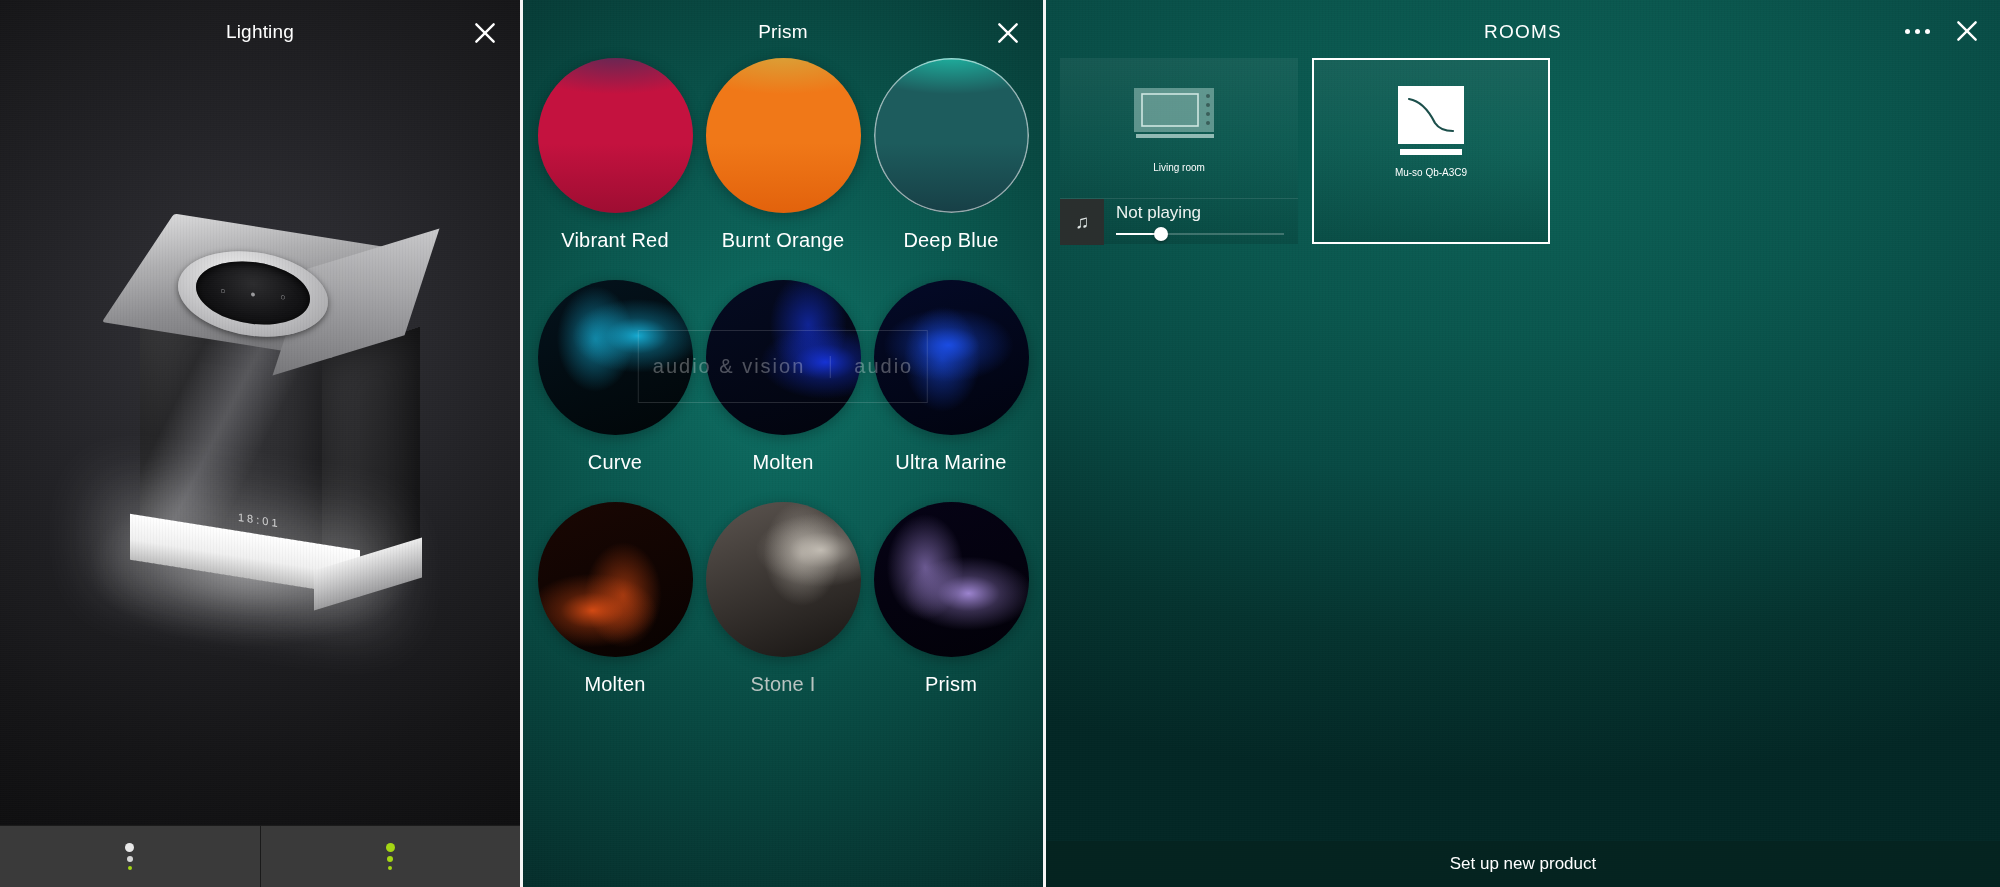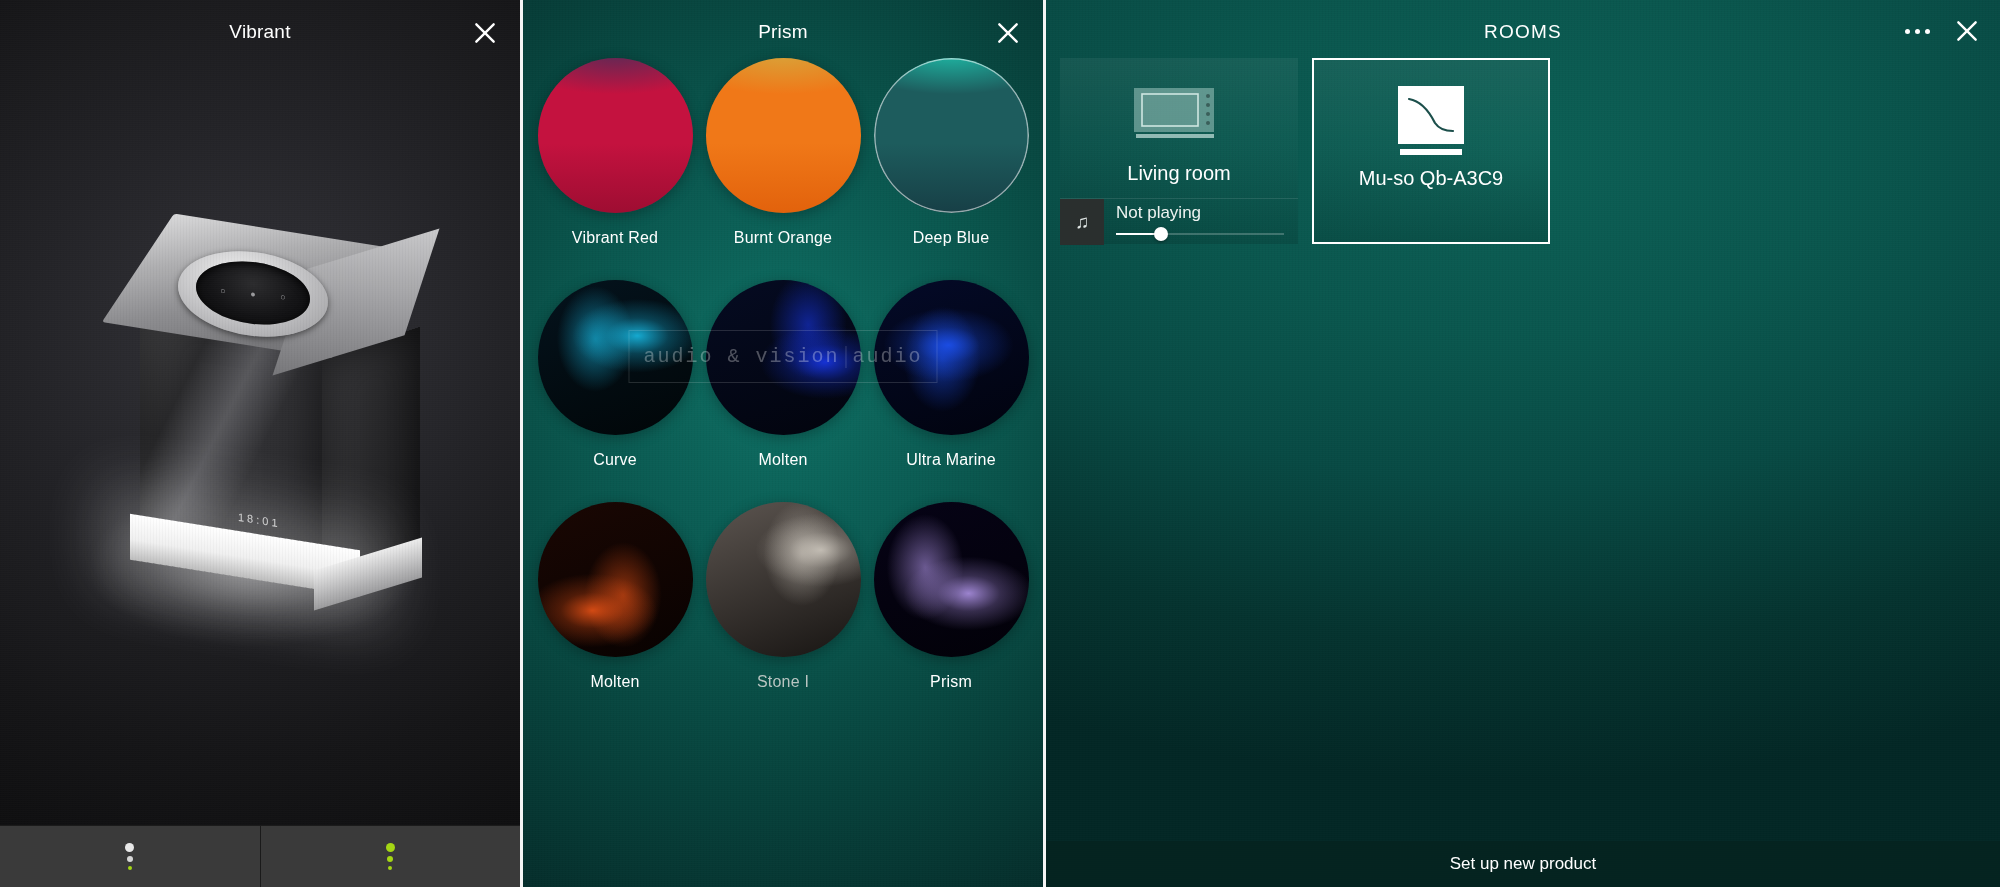--- a/index.html
+++ b/index.html
@@ -150,30 +150,30 @@
     display: flex; flex-direction: column; align-items: center;
     justify-content: flex-start; cursor: pointer;
   }
   .swatch {
     width: 155px; height: 155px; border-radius: 50%;
     position: relative; overflow: hidden;
     box-shadow: 0 3px 14px rgba(0,0,0,.28);
   }
   .swatch.ring { box-shadow: inset 0 0 0 1.5px rgba(255,255,255,.55); }
   .style-label {
-    margin-top: 16px; color: #ffffff; font-size: 16px;
+    margin-top: 16px; color: #ffffff; font-size: 20px;
     letter-spacing: .2px; text-align: center;
   }
   .style-cell.dim .style-label { color: #b9c4c1; }
   .wm {
     position: absolute; top: 330px; left: 50%; transform: translateX(-50%);
-    z-index: 30; display: flex; align-items: center; gap: 6px;
+    z-index: 30; display: flex; align-items: center; gap: 24px;
     color: rgba(255,255,255,.30); font-size: 20px; letter-spacing: 2px;
-    border: 1px solid rgba(255,255,255,.14); padding: 14px 14px;
-    pointer-events: none; white-space: nowrap; font-family: Liberation Mono, monospace;
+    border: 1px solid rgba(255,255,255,.14); padding: 24px 14px;
+    pointer-events: none; white-space: nowrap;
   }
   .wm .sep { width: 1px; height: 22px; background: rgba(255,255,255,.18); }
 
   
   #p-rooms {
     flex: 1;
     background:
       radial-gradient(115% 70% at 50% 18%, #0c6055 0%, #0a574e 28%, #084a44 52%, #05332f 78%, #032725 100%);
   }
   .rooms-title-bar {
@@ -194,21 +194,21 @@
   }
   .room-card {
     position: relative; width: 238px; height: 186px;
     background: linear-gradient(180deg, rgba(255,255,255,.055) 0%, rgba(255,255,255,.02) 45%, rgba(0,0,0,.12) 100%);
     display: flex; flex-direction: column; align-items: center;
     cursor: pointer;
   }
   .room-card.selected { border: 2px solid #ffffff; }
   .room-card .dev-icon { margin-top: 26px; }
   .room-card .room-name {
-    margin-top: 12px; color: #ffffff; font-size: 20px; text-align: right;
+    margin-top: 12px; color: #ffffff; font-size: 10px; text-align: right;
   }
   .np-bar {
     position: absolute; left: 0; right: 0; bottom: 0; height: 46px;
     display: flex; align-items: center;
     border-top: 1px solid rgba(255,255,255,.10);
   }
   .np-icon {
     width: 44px; height: 46px; background: #2a2f2e;
     display: flex; align-items: center; justify-content: center;
     color: #dfe6e4; font-size: 19px;
@@ -244,21 +244,21 @@
 </style>
 </head>
 <body>
 
 <div class="screens">
 
   <section class="panel" id="p-lighting">
     <div class="noise"></div>
 
     <div class="panel-title">
-      <span>Vibrant</span>
+      <span>Lighting</span>
     </div>
     <div class="title-close">
       <svg viewBox="0 0 24 24">
         <path d="M4 4 L20 20 M20 4 L4 20" stroke="#ffffff" stroke-width="2.2" fill="none" stroke-linecap="round"></path>
       </svg>
     </div>
 
     <div class="light-stage">
       <div class="speaker-wrap">
         <div class="glow-halo"></div>

